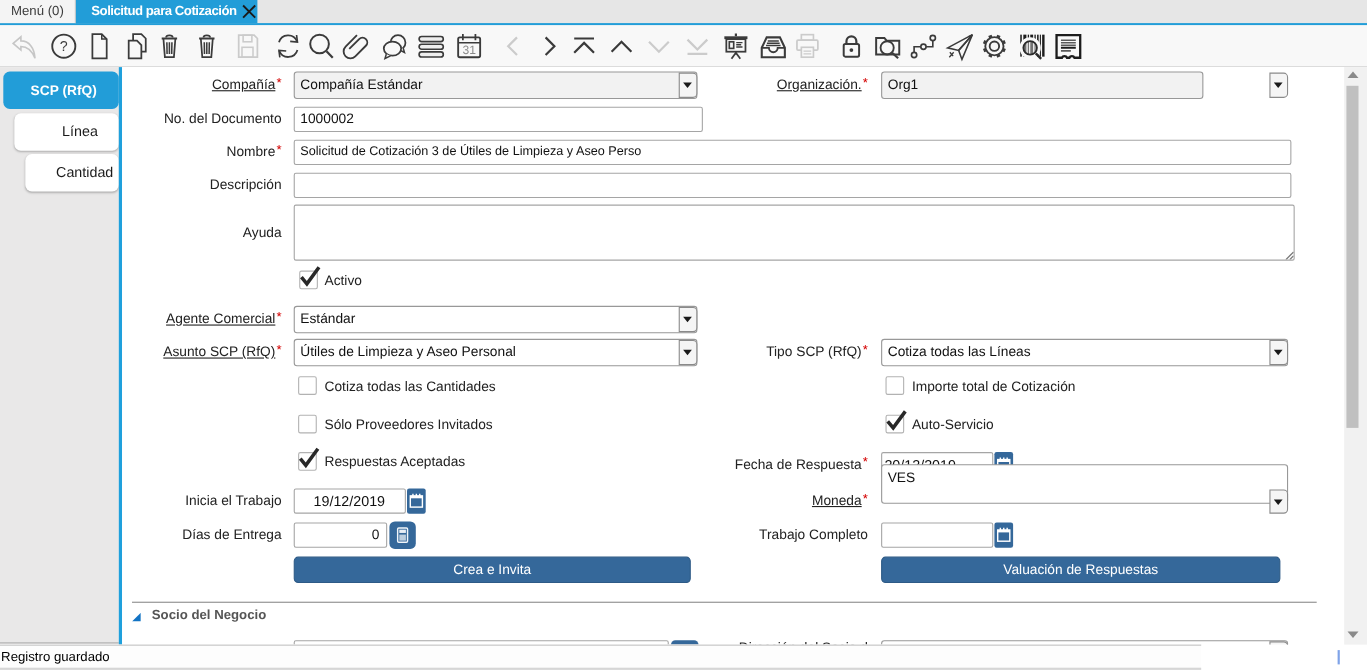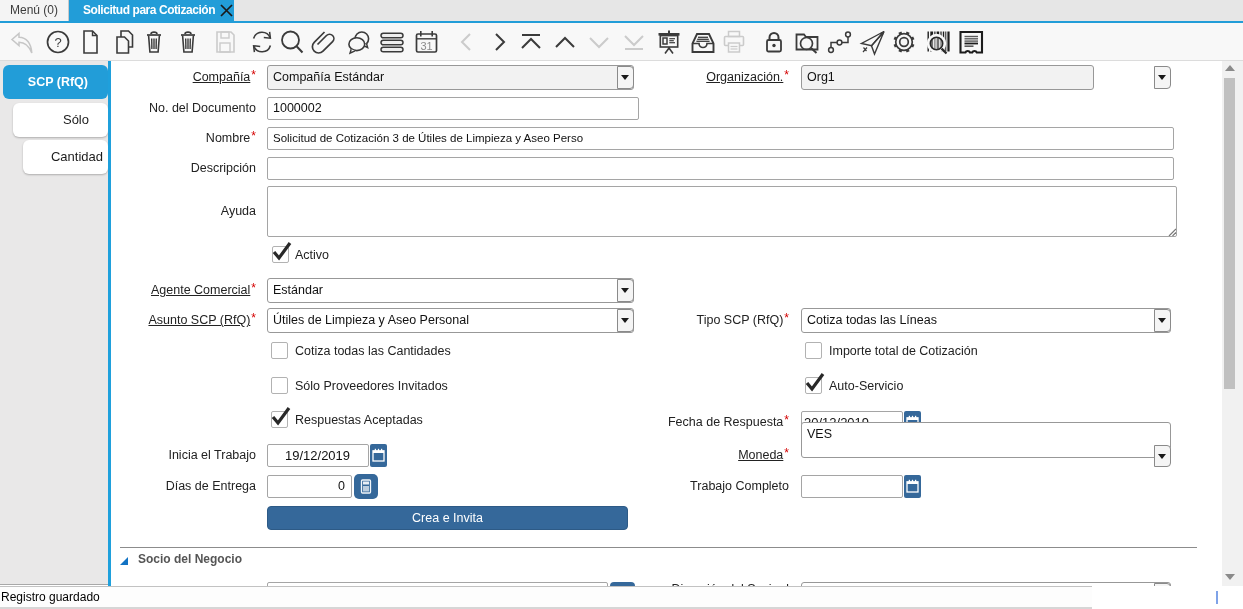--- a/index.html
+++ b/index.html
@@ -221,21 +221,21 @@
       <line x1="8.5" y1="9.5" x2="22" y2="9.5" stroke="#5a5a5a" stroke-width="1.4"></line>
       <line x1="8.5" y1="11.8" x2="22" y2="11.8" stroke="#5a5a5a" stroke-width="1.4"></line>
       <line x1="8.5" y1="14.1" x2="22" y2="14.1" stroke="#5a5a5a" stroke-width="1.4"></line>
       <line x1="8.5" y1="16.5" x2="22" y2="16.5" stroke="#1c1c1c" stroke-width="1.8"></line>
       <line x1="8.5" y1="19.2" x2="17.5" y2="19.2" stroke="#5a5a5a" stroke-width="1.6"></line>
     </svg>
   </div>
 
 <div id="sidebar">
   <div class="stab" id="stab1">SCP (RfQ)</div>
-  <div class="stab" id="stab2">Sólo</div>
+  <div class="stab" id="stab2">Línea</div>
   <div class="stab" id="stab3">Cantidad</div>
 </div>
 <div id="vline"></div>
 
 <div id="content">
 
   <div class="lbl" style="left:0px;top:9px;width:145px;"><u>Compañía</u><span class="req">*</span></div>
   <div class="combo ro" style="left:156px;top:4px;width:367px;height:25px;">Compañía Estándar</div>
   <div class="cbtn" style="left:506px;top:5px;height:23px;"></div>
   <div class="lbl" style="left:530px;top:9px;width:148px;"><u>Organización.</u><span class="req">*</span></div>
@@ -327,20 +327,21 @@
   <div class="inp" style="left:690px;top:414px;width:102px;height:23px;"></div>
   <div class="datebtn" style="left:793px;top:414px;"><svg width="17" height="23" viewBox="0 0 17 23">
         <rect x="3" y="6.8" width="11" height="10.2" fill="none" stroke="#fff" stroke-width="1.3"></rect>
         <rect x="3" y="6.8" width="11" height="2.2" fill="#fff"></rect>
         <line x1="5.4" y1="4.8" x2="5.4" y2="7.4" stroke="#fff" stroke-width="1.3"></line>
         <line x1="8.5" y1="4.8" x2="8.5" y2="7.4" stroke="#fff" stroke-width="1.3"></line>
         <line x1="11.6" y1="4.8" x2="11.6" y2="7.4" stroke="#fff" stroke-width="1.3"></line>
       </svg></div>
 
   <div class="bluebtn" style="left:156px;top:445px;width:361px;height:24px;line-height:23px;">Crea e Invita</div>
+  <div class="bluebtn" style="left:690px;top:445px;width:363px;height:24px;line-height:23px;">Valuación de Respuestas</div>
 
   <div class="abs" style="left:9px;top:486px;width:1077px;height:1px;background:#8c8c8c;"></div>
   <svg class="abs" style="left:9px;top:496px;" width="8" height="8" viewBox="0 0 8 8">
       <polygon points="8,0 8,8 0,8" fill="#1273c4"></polygon>
     </svg>
   <div class="abs" style="left:27px;top:491px;font-size:12px;font-weight:bold;color:#555;">Socio del Negocio</div>
 
   <div class="inp" style="left:156px;top:521px;width:341px;height:23px;"></div>
   <div class="datebtn" style="left:499px;top:521px;width:25px;height:23px;border-radius:4px;"></div>
   <div class="lbl" style="left:530px;top:521px;width:148px;">Dirección del Socio d</div>

